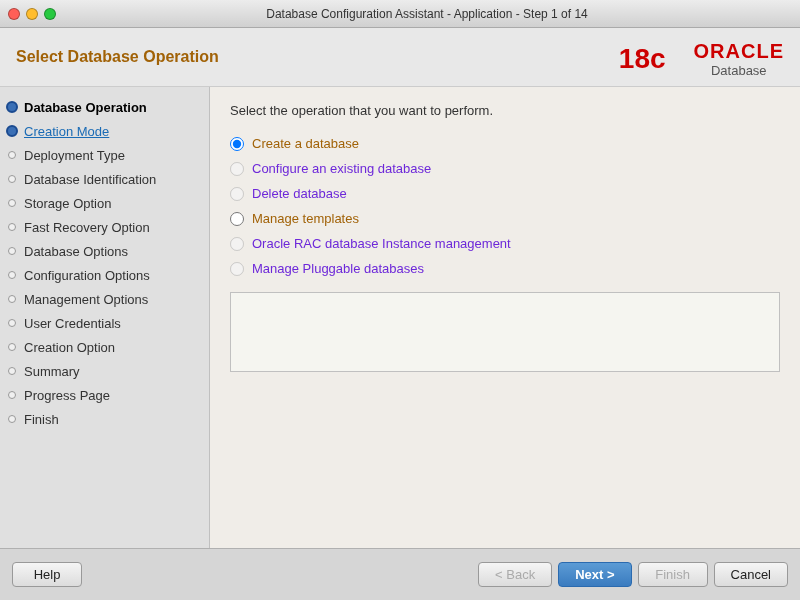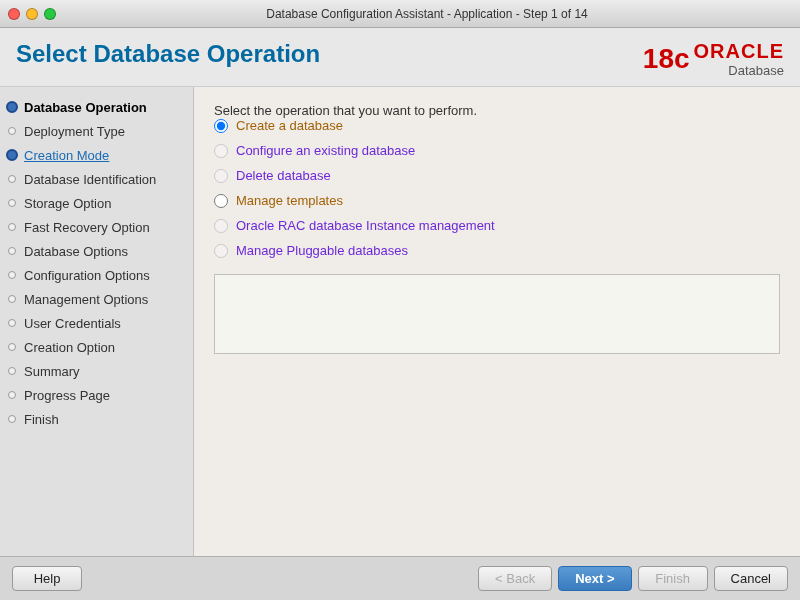--- a/index.html
+++ b/index.html
@@ -49,38 +49,40 @@
     
     .header {
       background: #e8e8e8;
       padding: 12px 16px 8px 16px;
       display: flex;
       justify-content: space-between;
       align-items: flex-start;
       border-bottom: 1px solid #ccc;
     }
     .header-title {
-      font-size: 24px;
-      font-weight: bold;
-      color: #0369a1;
+      font-size: 16px;
+      font-weight: bold;
+      color: #a16207;
+      margin-top: 8px;
     }
     .oracle-logo {
       display: flex;
       align-items: center;
       gap: 4px;
     }
     .oracle-18c {
       font-size: 28px;
       font-weight: bold;
       color: #cc0000;
     }
     .oracle-text {
       display: flex;
       flex-direction: column;
-      align-items: flex-end;
+      align-items: center;
+      margin-left: 24px;
     }
     .oracle-brand {
       font-size: 20px;
       font-weight: bold;
       color: #cc0000;
       letter-spacing: 1px;
     }
     .oracle-database {
       font-size: 13px;
       color: #555;
@@ -88,21 +90,21 @@
 
     
     .content {
       display: flex;
       flex: 1;
       overflow: hidden;
     }
 
     
     .sidebar {
-      width: 194px;
+      width: 210px;
       background: #e0e0e0;
       border-right: 1px solid #c0c0c0;
       padding: 8px 0;
       overflow-y: auto;
     }
     .sidebar-item {
       display: flex;
       align-items: center;
       padding: 4px 8px 4px 4px;
       cursor: pointer;
@@ -144,21 +146,21 @@
     .main-panel {
       flex: 1;
       background: #f0ede8;
       padding: 16px 20px;
       display: flex;
       flex-direction: column;
     }
     .instruction {
       font-size: 13px;
       color: #333;
-      margin-bottom: 0;
+      margin-bottom: 18px;
     }
 
     
     .radio-group {
       display: flex;
       flex-direction: column;
       gap: 10px;
     }
     .radio-item {
       display: flex;
@@ -182,21 +184,21 @@
     .info-box {
       margin-top: auto;
       background: #f5f5f0;
       border: 1px solid #c0c0c0;
       height: 80px;
       margin-top: 16px;
     }
 
     
     .footer {
-      height: 44px;
+      height: 52px;
       background: #d6d6d6;
       border-top: 1px solid #b0b0b0;
       display: flex;
       align-items: center;
       padding: 0 12px;
       justify-content: space-between;
       gap: 20px;
     }
     .footer-left { display: flex; gap: 8px; }
     .footer-right { display: flex; gap: 6px; align-items: flex-end; }
@@ -248,31 +250,31 @@
   <div class="content">
 
     <div class="sidebar">
 
       <div class="sidebar-item active">
         <div class="sidebar-dot">
           <div class="dot-filled"></div>
         </div>
         <span>Database Operation</span>
       </div>
+      <div class="sidebar-item link">
+        <div class="sidebar-dot">
+          <div class="dot-filled"></div>
+        </div>
+        <span>Creation Mode</span>
+      </div>
       <div class="sidebar-item">
         <div class="sidebar-dot">
           <div class="dot-small"></div>
         </div>
         <span>Deployment Type</span>
-      </div>
-      <div class="sidebar-item link">
-        <div class="sidebar-dot">
-          <div class="dot-filled"></div>
-        </div>
-        <span>Creation Mode</span>
       </div>
       <div class="sidebar-item">
         <div class="sidebar-dot">
           <div class="dot-small"></div>
         </div>
         <span>Database Identification</span>
       </div>
       <div class="sidebar-item">
         <div class="sidebar-dot">
           <div class="dot-small"></div>

